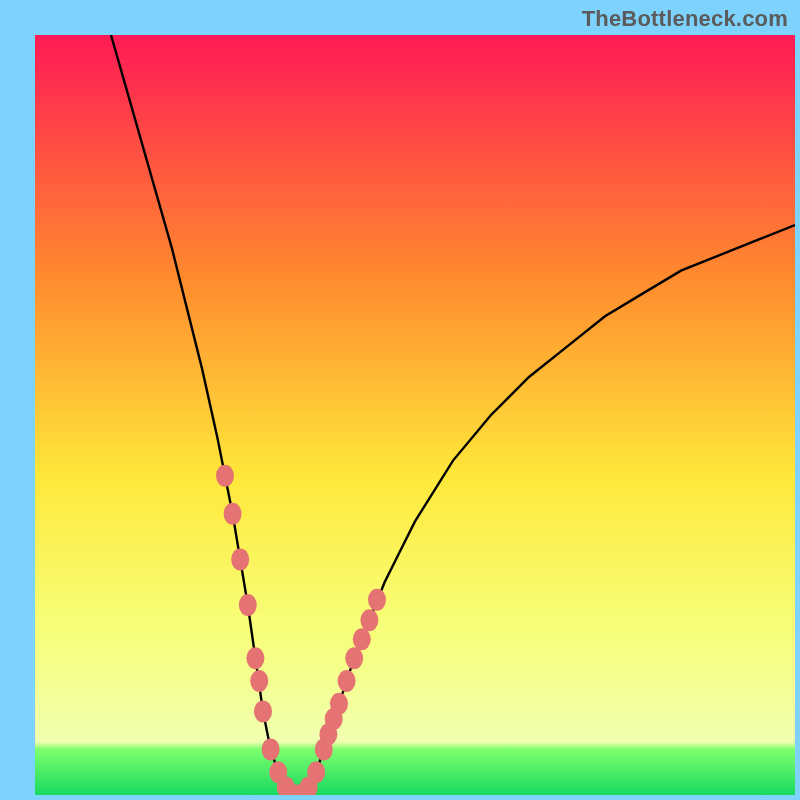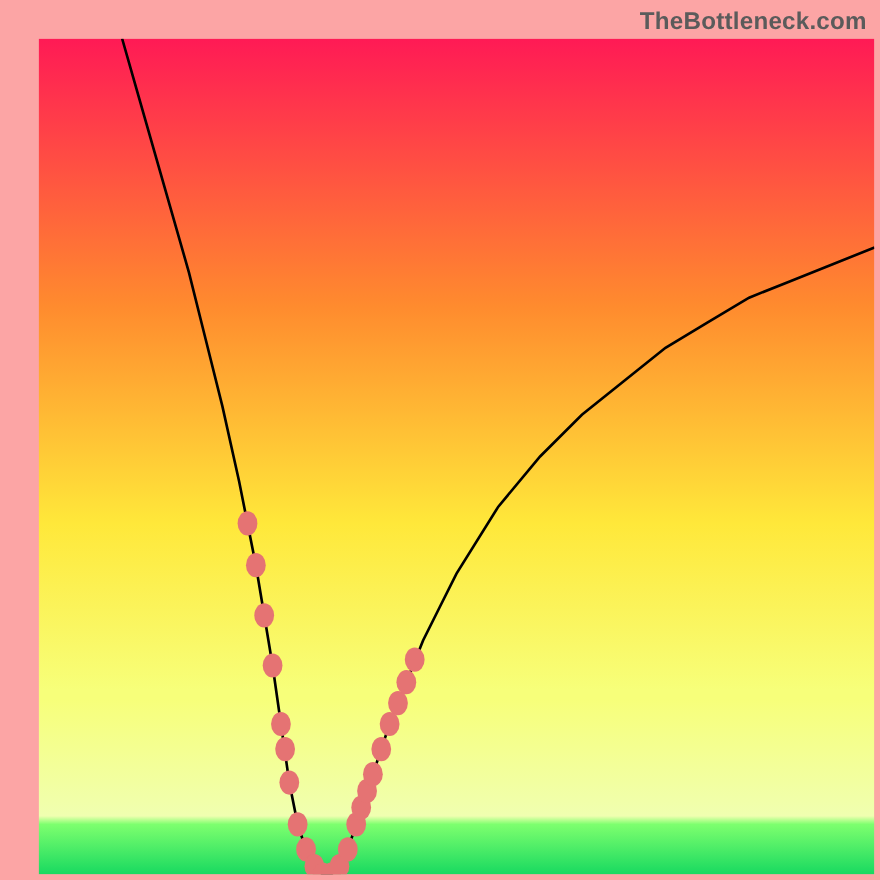--- a/index.html
+++ b/index.html
@@ -8,21 +8,21 @@
     width: 800px;
     height: 800px;
     background: #000;
     overflow: hidden;
     font-family: Arial, Helvetica, sans-serif;
   }
   .stage {
     position: relative;
     width: 800px;
     height: 800px;
-    background: #fca5a5;
+    background: #7dd3fc;
   }
   .watermark {
     position: absolute;
     top: 6px;
     right: 12px;
     font-size: 22px;
     font-weight: 600;
     color: #5b5b5b;
     letter-spacing: 0.2px;
     user-select: none;

